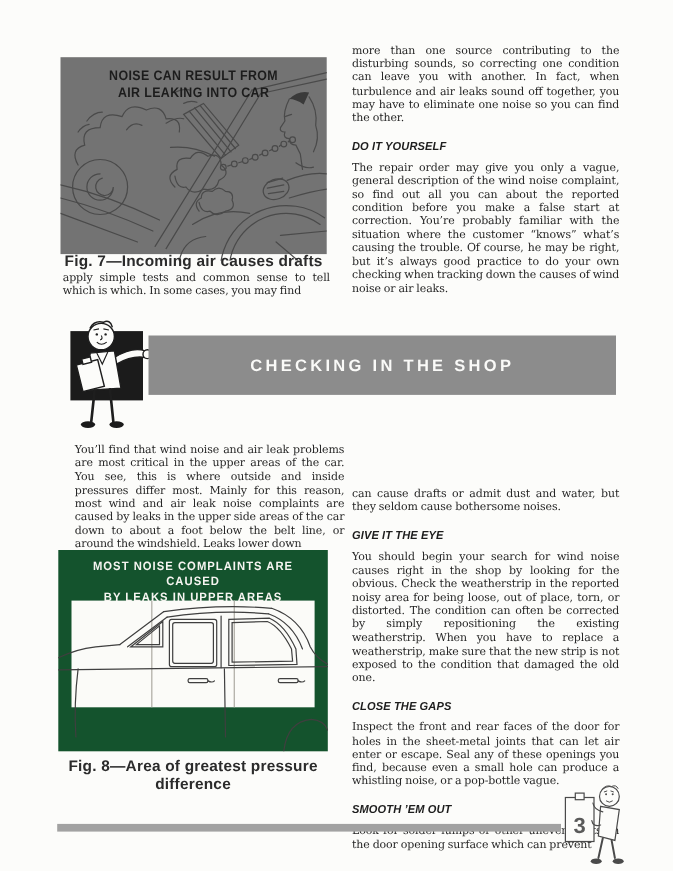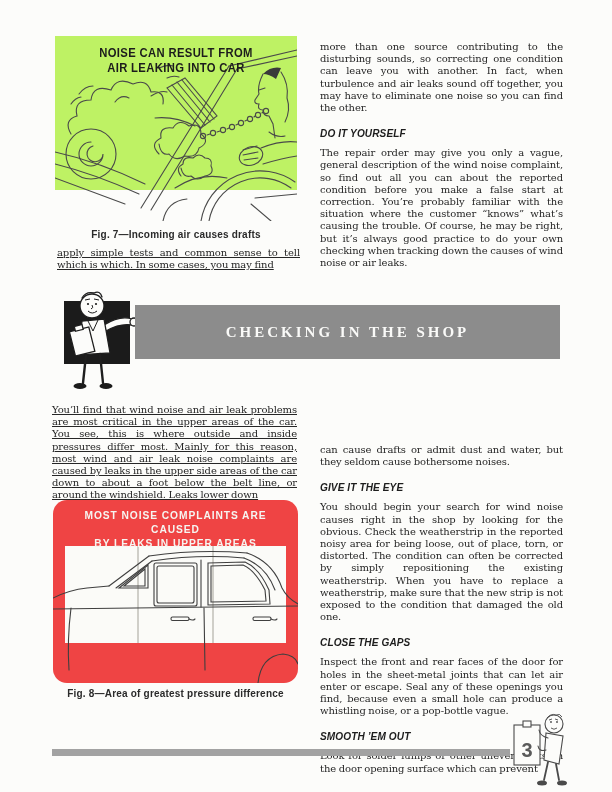--- a/index.html
+++ b/index.html
@@ -21,60 +21,59 @@
     font-family:"Liberation Sans", sans-serif;
     font-style:italic; font-weight:bold;
     font-size:10.5px; letter-spacing:0.1px;
     color:#1d1d1d; margin:13px 0 8px 0;
     transform:scaleX(0.96); transform-origin:left center;
   }
   .para { margin:0 0 0 0; }
 
   
   .fig7 {
-    left:55px; top:36px; width:242px; height:154px;
-    background:#bef264;
+    left:55px; top:52px; width:242px; height:179px;
+    background:#737373;
   }
   .fig7 svg { position:absolute; left:0; top:0; }
   .fig-heading-dark {
     position:relative; z-index:2;
     font-family:"Liberation Sans", sans-serif; font-weight:bold;
     font-size:12.5px; line-height:15px; letter-spacing:0.4px;
     color:#1c1c1c; text-align:center;
     transform:scaleX(0.9); transform-origin:center top;
   }
   .fig-caption {
     font-family:"Liberation Sans", sans-serif;
-    font-size:10px; font-weight:bold; letter-spacing:0.2px;
+    font-size:14px; font-weight:bold; letter-spacing:0.2px;
     color:#2b2b2b; text-align:center;
   }
   .fig7-caption { left:55px; top:229px; width:242px; }
 
-  .leftcol-1 { left:57px; top:247px; width:243px;text-decoration:underline; }
+  .leftcol-1 { left:57px; top:247px; width:243px; }
   .rightcol-1 { left:320px; top:41px; width:243px; }
 
   
   .banner-man { left:48px; top:289px; width:92px; height:112px; }
   .banner-bar {
     left:135px; top:305px; width:425px; height:54px;
     background:#8c8c8c; display:flex; align-items:center; justify-content:center;
   }
   .banner-title {
-    font-family:Liberation Serif, serif; font-weight:bold;
+    font-family:Liberation Sans, sans-serif; font-weight:bold;
     font-size:15px; letter-spacing:3px; color:#fafaf8;
   }
 
-  .leftcol-2 { left:52px; top:404px; width:245px;text-decoration:underline; }
+  .leftcol-2 { left:68px; top:404px; width:245px; }
   .rightcol-2 { left:320px; top:400px; width:243px;margin-top:44px; }
 
   
   .fig8 {
     left:53px; top:500px; width:245px; height:183px;
-    background:#ef4444;
-    border-radius:14px;
+    background:#14532d;
   }
   .fig8 svg { position:absolute; left:0; top:0; }
   .fig-heading-light {
     position:relative; z-index:2; padding-top:8px;
     font-family:"Liberation Sans", sans-serif; font-weight:bold;
     font-size:11px; line-height:14px; letter-spacing:1px;
     color:#f6f5f1; text-align:center;
     transform:scaleX(0.93); transform-origin:center top;
   }
   .fig8-caption { left:53px; top:688px; width:245px; }

